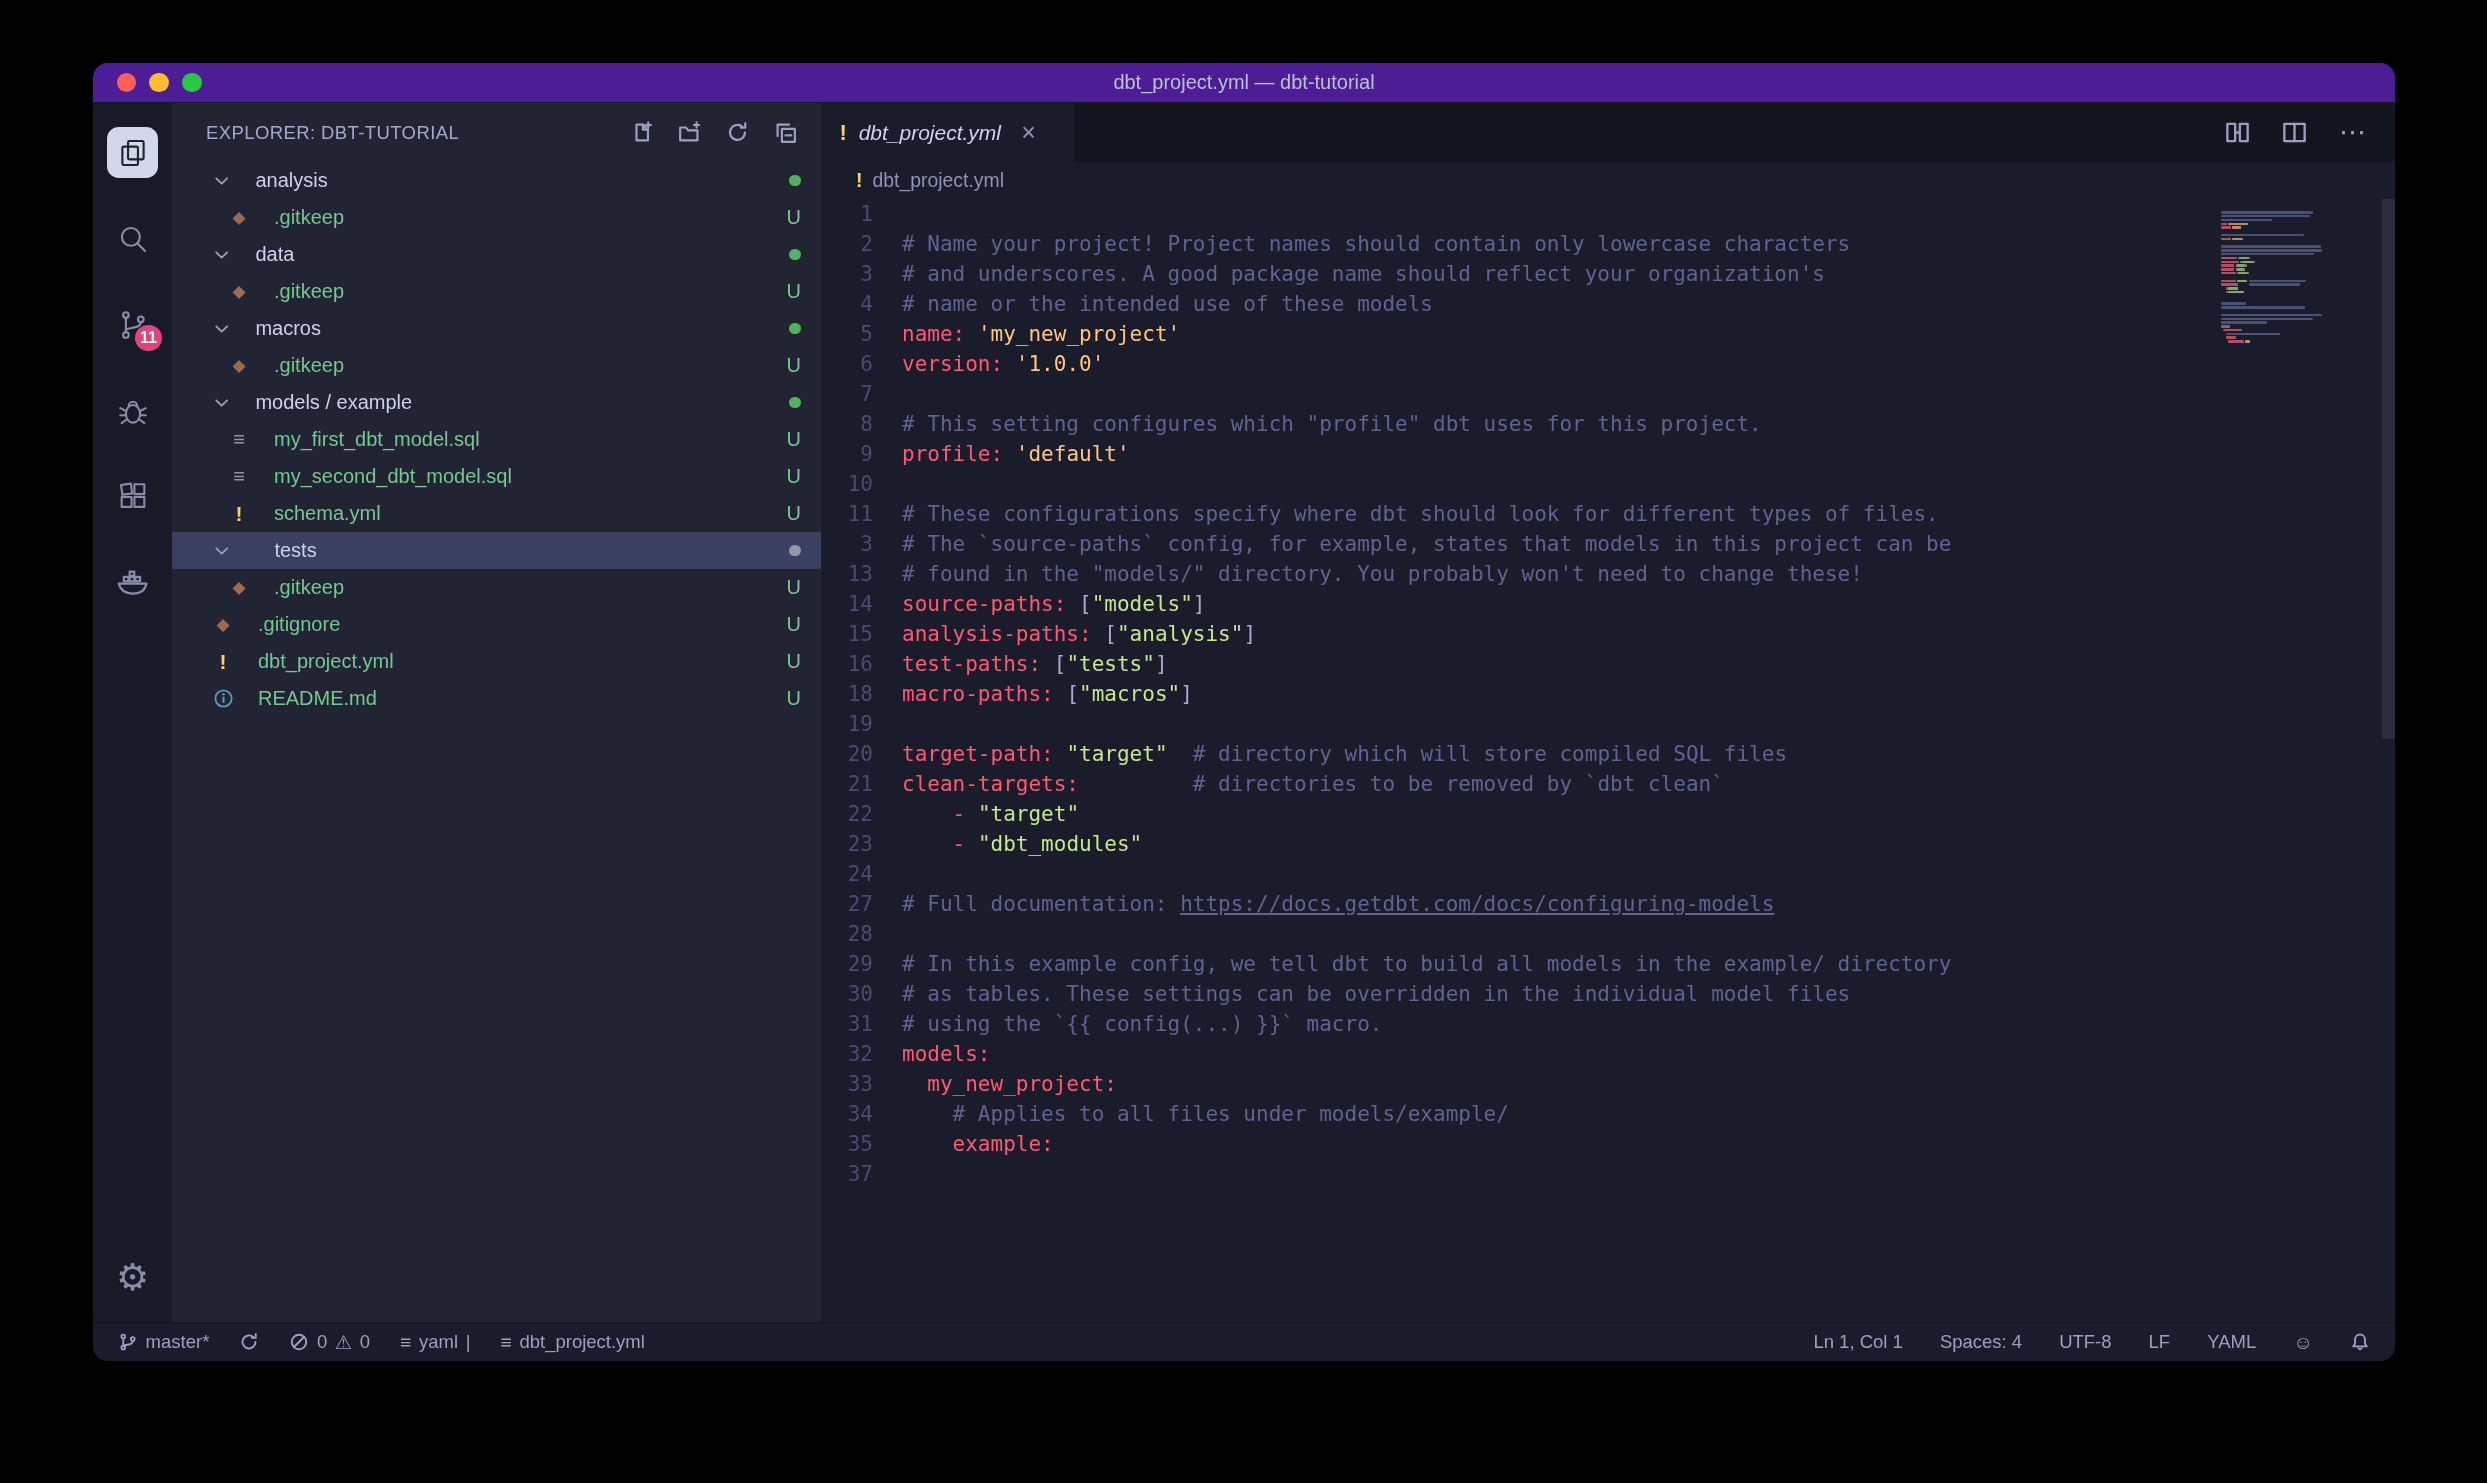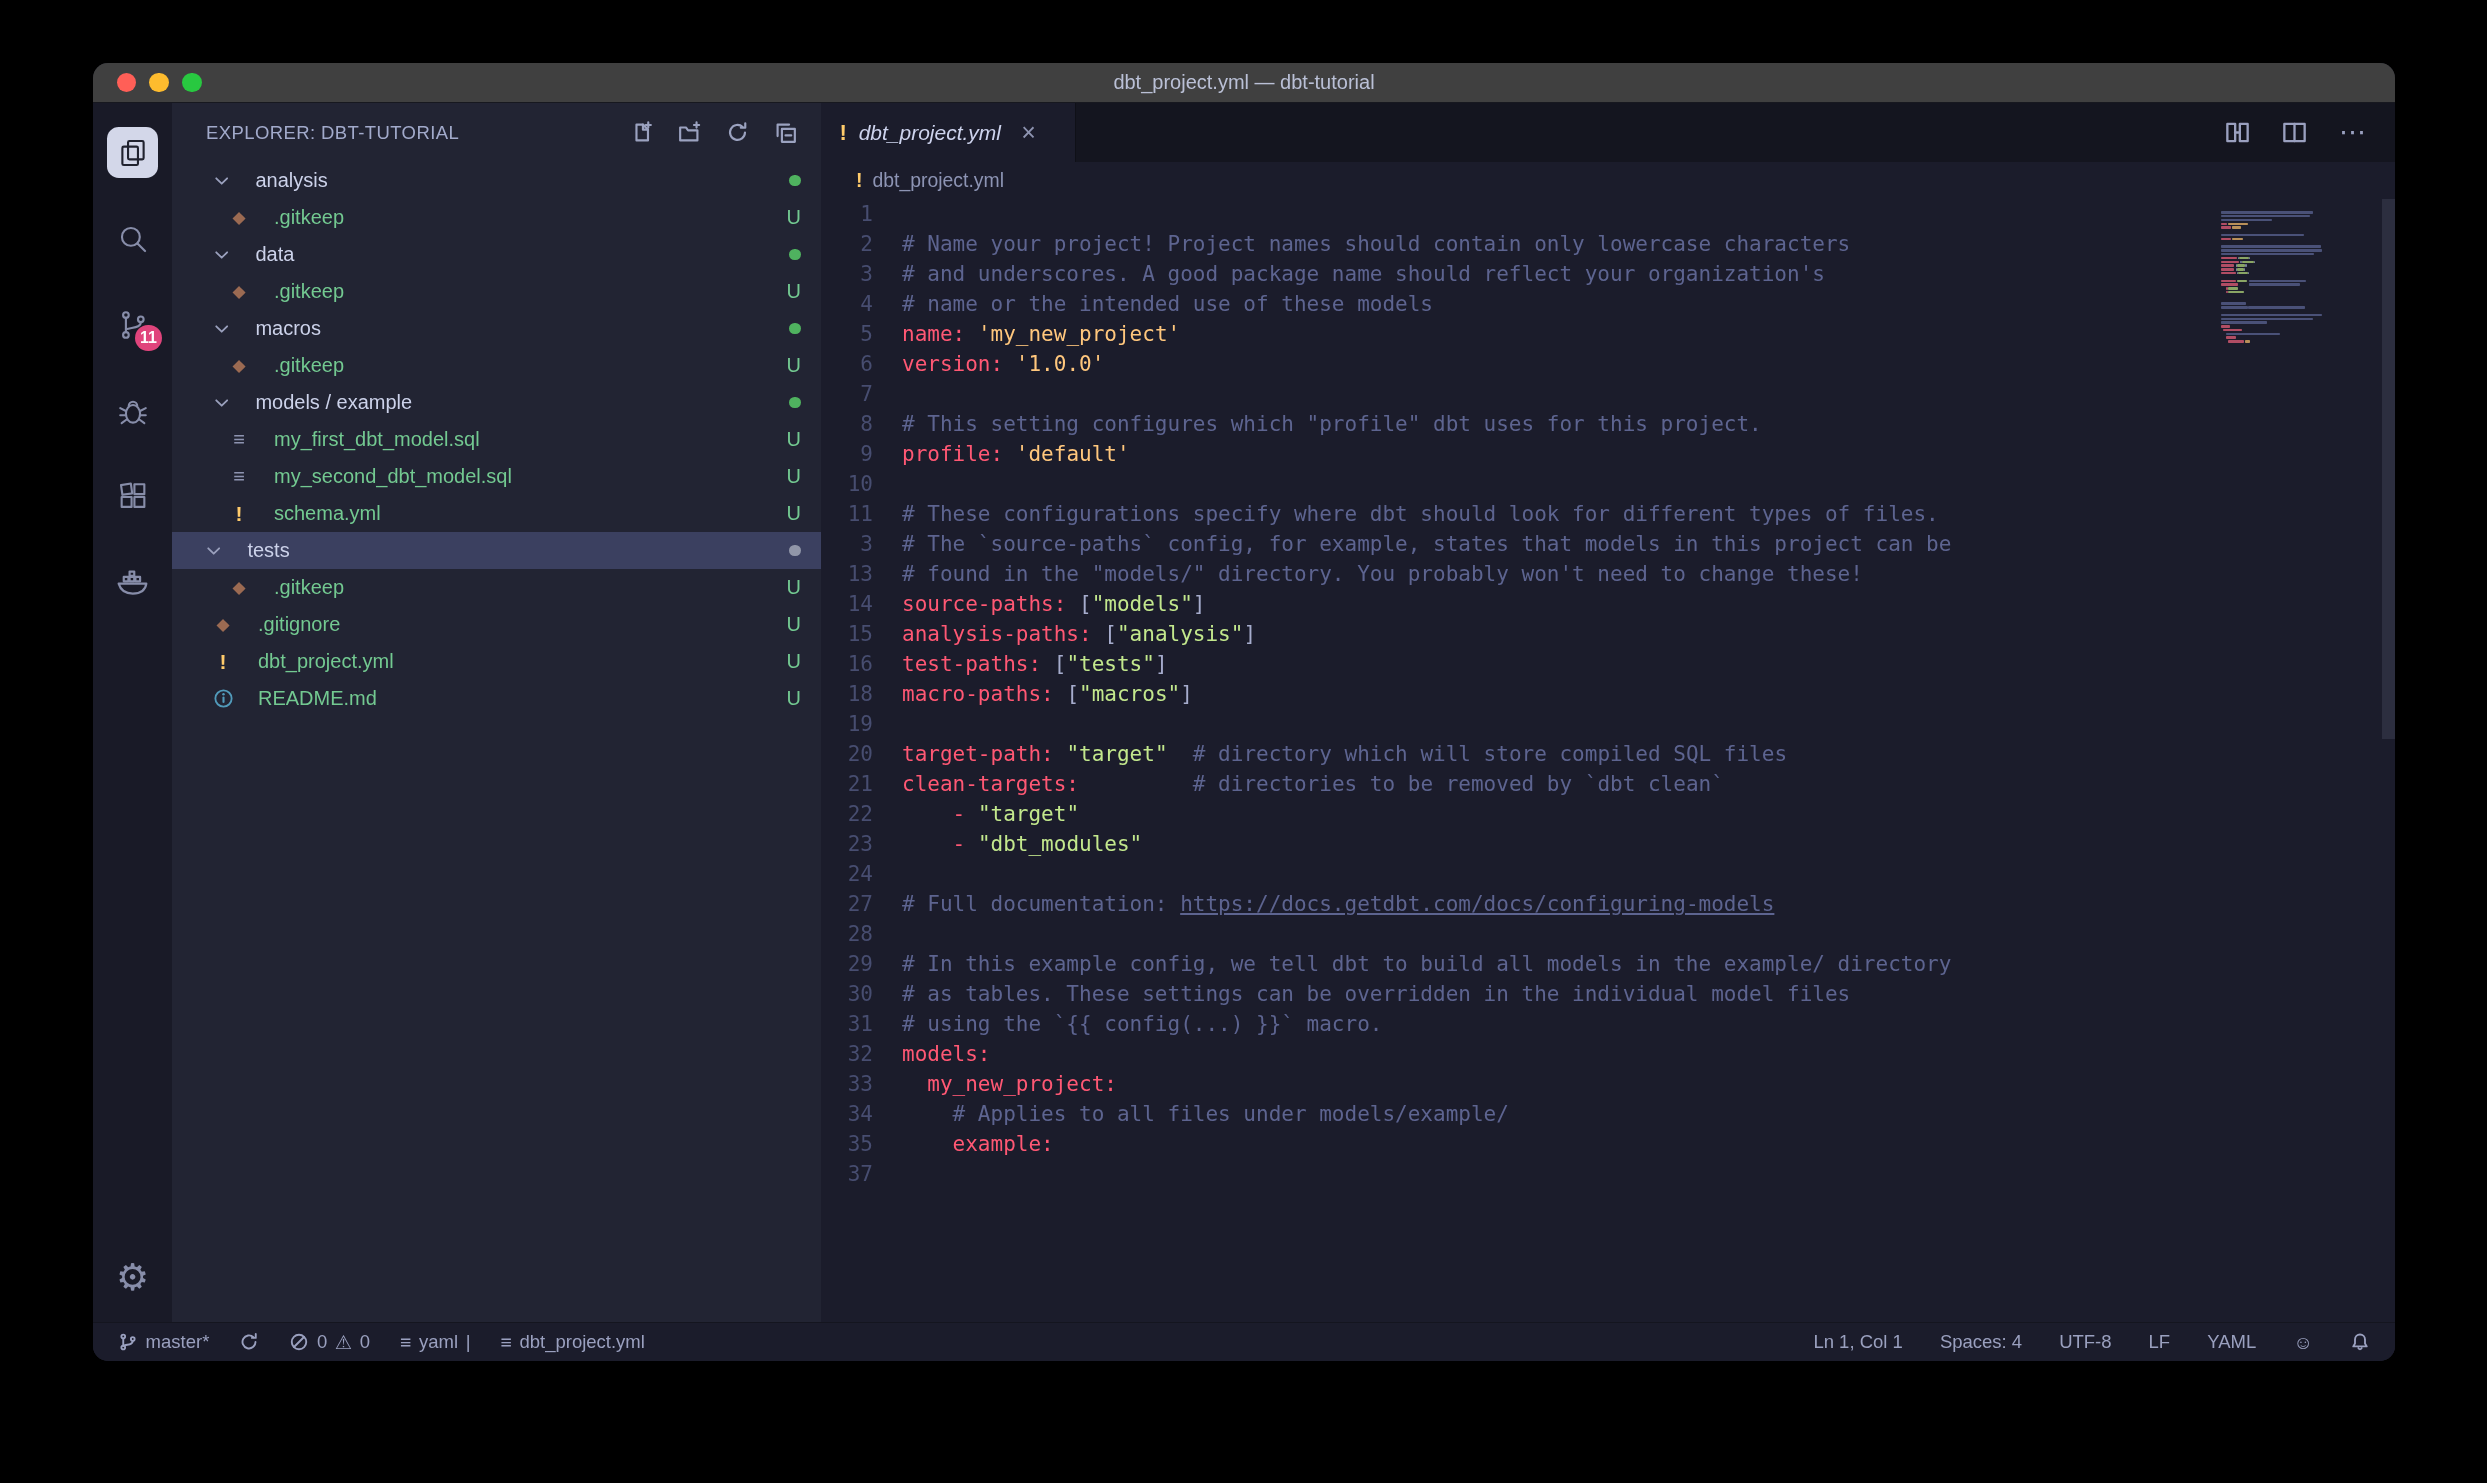--- a/index.html
+++ b/index.html
@@ -3,21 +3,21 @@
 <meta charset="utf-8">
 <style>
   * { margin:0; padding:0; box-sizing:border-box; }
   body { background:#000; font-family:"Liberation Sans", sans-serif; }
   .stage { position:relative; width:2487px; height:1484px; background:#000; overflow:hidden; }
   .window { position:absolute; left:93px; top:63px; width:2302px; height:1298px;
             background:#222433; border-radius:15px; overflow:hidden;
             box-shadow:0 34px 118px rgba(0,0,0,.9); display:flex; flex-direction:column; }
 
   
-  .titlebar { height:40px; background:#404040; border-bottom:0.8px solid #17181f;
+  .titlebar { height:40px; background:#4c1d95; border-bottom:0.8px solid #17181f;
               display:flex; align-items:center; position:relative; flex:0 0 auto; }
   .lights { position:absolute; left:23.6px; display:flex; gap:13.5px; }
   .light { width:19.4px; height:19.4px; border-radius:50%; }
   .light.red { background:#ff5f57; } .light.yellow { background:#febc2e; } .light.green { background:#28c840; }
   .win-title { margin:0 auto; color:#bac0d6; font-size:20px; }
 
   
   .main { flex:1; display:flex; min-height:0; }
 
   
@@ -263,21 +263,21 @@
                 <span class="git-u">U</span>
               </span>
             </div>
             <div class="tree-row" style="padding-left: 56px;">
               <span class="ic-yaml">!</span>
               <span class="tree-label untracked">schema.yml</span>
               <span class="row-meta">
                 <span class="git-u">U</span>
               </span>
             </div>
-            <div class="tree-row selected" style="padding-left: 32px;">
+            <div class="tree-row selected" style="padding-left: 40px; gap: 19px;">
               <span class="ic-chevron">
                 <svg width="19.4" height="19.4" viewBox="0 0 16 16">
                   <path d="M3.5 6l4.5 4.5L12.5 6" fill="none" stroke="currentColor" stroke-width="1.5" stroke-linecap="round" stroke-linejoin="round"></path>
                 </svg>
               </span>
               <span class="tree-label">tests</span>
               <span class="row-meta">
                 <span class="git-dot gray"></span>
               </span>
             </div>

